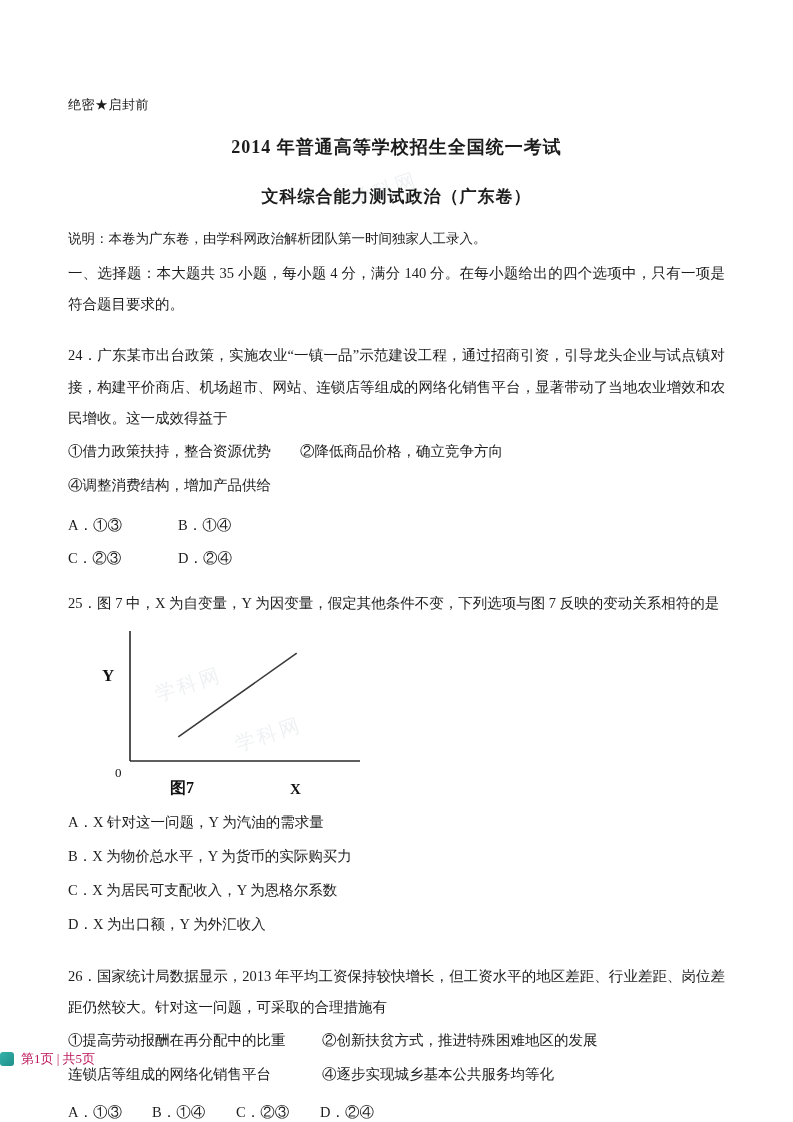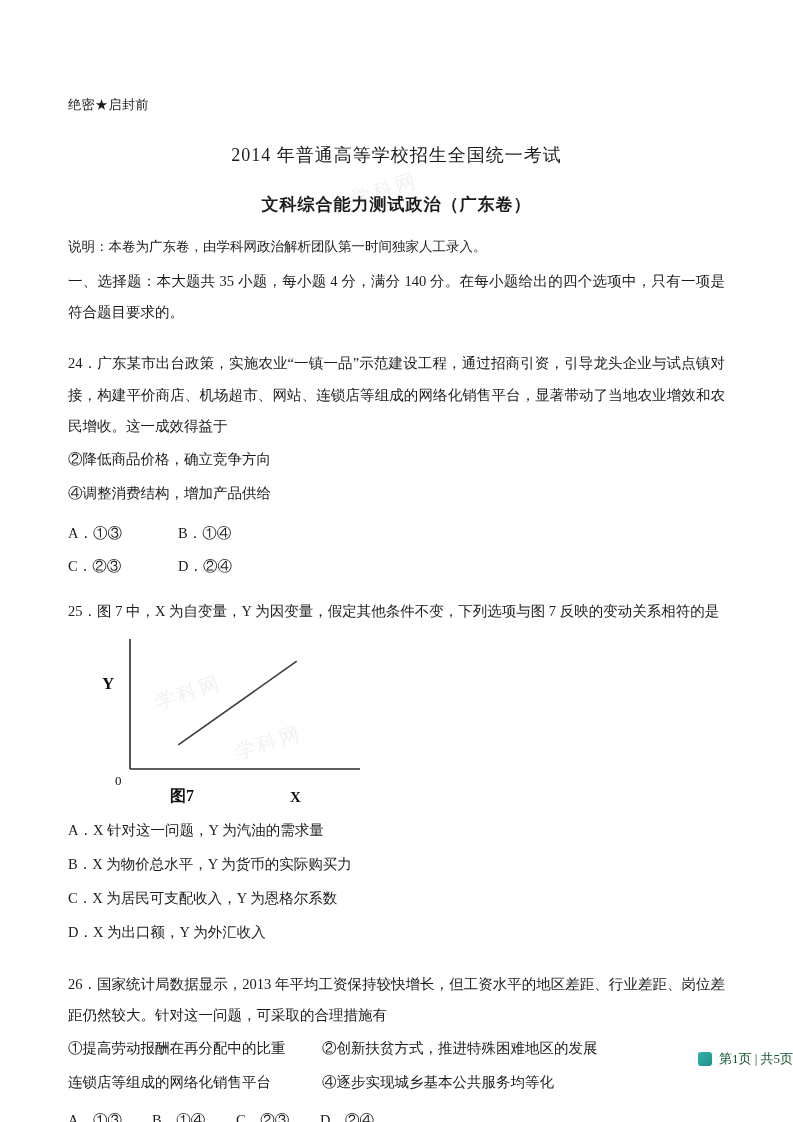--- a/index.html
+++ b/index.html
@@ -9,22 +9,22 @@
     margin:0 auto;
     background:#ffffff;
     color:#1c1c1c;
     font-family:"Liberation Serif","DejaVu Serif",serif;
     padding:96px 68px 0 68px;
     box-sizing:border-box;
     overflow:hidden;
   }
   .classification { font-size:13px; letter-spacing:.5px; }
   .title {
-    font-size:18px; font-weight:400; text-align:center;
-    margin:29px 0 0 0; letter-spacing:1px;
+    font-size:18px; font-weight:700; text-align:center;
+    margin:21px 0 0 0; letter-spacing:1px;
   }
   .subtitle {
     font-size:17px; font-weight:600; text-align:center;
     margin:26px 0 0 0; letter-spacing:1px;
   }
   .note { font-size:13.5px; margin:22px 0 8px 0; }
   .para {
     font-size:14.5px; line-height:2.15; text-align:justify;
     margin:10px 0 0 0;
   }
@@ -45,21 +45,21 @@
   .axis { stroke:#2a2a2a; stroke-width:1.6; }
   .trend { stroke:#3a3a3a; stroke-width:1.6; }
   .svg-label { fill:#111; font-family:"Liberation Serif","DejaVu Serif",serif; }
   .wm {
     position:absolute; color:#8fa0a8; opacity:.14;
     font-size:20px; transform:rotate(-18deg); pointer-events:none;
     letter-spacing:3px; white-space:nowrap;
   }
   .footer {
     position:absolute; left:0; right:0; bottom:52px;
-    text-align:right; font-size:13px; color:#14532d;
+    text-align:left; font-size:13px; color:#be185d;
   }
   .footer-inner { display:inline-flex; align-items:center; gap:7px; }
   .logo-sq {
     width:14px; height:14px; border-radius:3px;
     background:linear-gradient(135deg,#35b3ac,#1f8f8a);
     display:inline-block;
   }
 </style>
 </head>
 <body>
@@ -74,20 +74,21 @@
 
   <h2 class="subtitle">文科综合能力测试政治（广东卷）</h2>
 
   <p class="note">说明：本卷为广东卷，由学科网政治解析团队第一时间独家人工录入。</p>
 
   <p class="para">一、选择题：本大题共 35 小题，每小题 4 分，满分 140 分。在每小题给出的四个选项中，只有一项是符合题目要求的。</p>
 
   <section>
     <p class="para stem">24．广东某市出台政策，实施农业“一镇一品”示范建设工程，通过招商引资，引导龙头企业与试点镇对接，构建平价商店、机场超市、网站、连锁店等组成的网络化销售平台，显著带动了当地农业增效和农民增收。这一成效得益于</p>
     <div class="items-row">
+      <span class="col-a q24-col">①借力政策扶持，整合资源优势</span>
       <span>②降低商品价格，确立竞争方向</span>
     </div>
     <div class="items-row">
       <span>④调整消费结构，增加产品供给</span>
     </div>
     <div class="choices-row">
       <span class="choice">A．①③</span>
       <span class="choice">B．①④</span>
     </div>
     <div class="choices-row">

